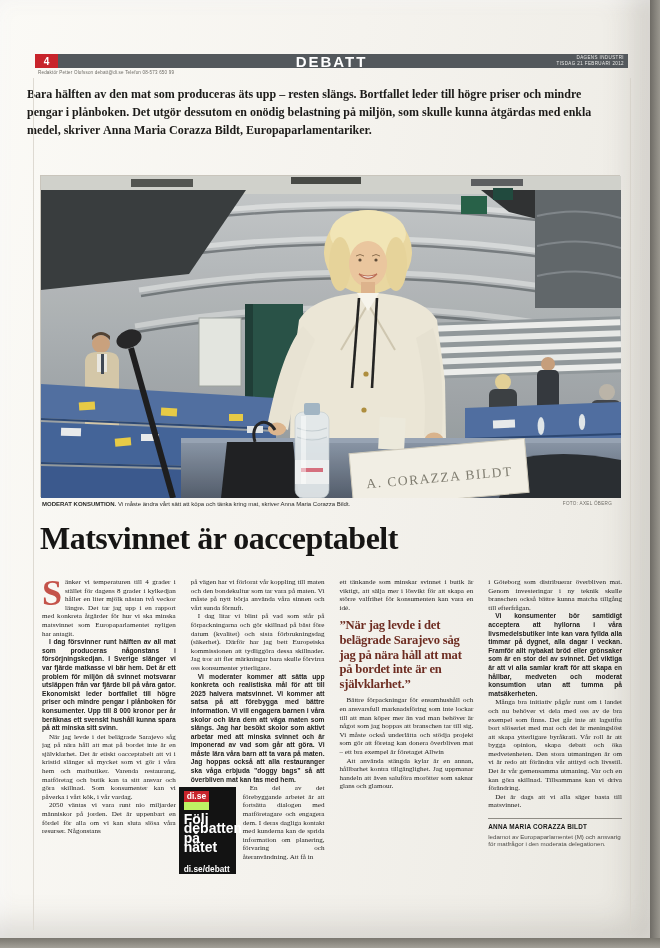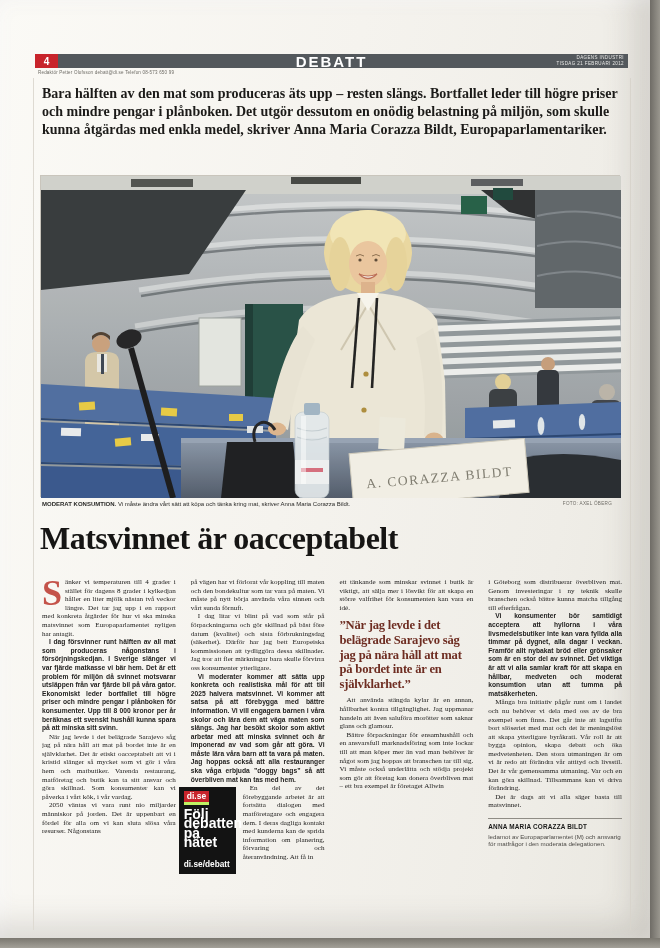--- a/index.html
+++ b/index.html
@@ -25,21 +25,21 @@
     color:#fff; font-family:"Liberation Sans",sans-serif; font-weight:bold; font-size:10px;
     display:flex; align-items:center; justify-content:center; }
   .section-title { position:absolute; left:0; right:0; text-align:center; color:#fff;
     font-family:"Liberation Sans",sans-serif; font-weight:bold; font-size:15px; letter-spacing:2px; }
   .masthead { position:absolute; right:4px; top:1px; text-align:right; color:#e8e8e6;
     font-family:"Liberation Sans",sans-serif; font-size:4.5px; line-height:6px; letter-spacing:.4px; }
   .editor-line { position:absolute; left:38px; top:70px; color:#6c6a64;
     font-family:"Liberation Sans",sans-serif; font-size:4.5px; letter-spacing:.2px; }
 
   
-  .intro { position:absolute; left:42px; top:85px; width:582px; font-size:14px; line-height:18px;
+  .intro { position:absolute; left:27px; top:85px; width:582px; font-size:12px; line-height:18px;
     font-weight:600; color:#1c1b19; }
   .intro b { font-weight:bold; }
 
   
   .photo { position:absolute; left:40px; top:175px; width:580px; height:322px;
     border:1px solid #c9c5bc; background:#9aa0a3; }
   .caption { position:absolute; left:42px; top:501px; width:580px;
     font-family:"Liberation Sans",sans-serif; font-size:6px; color:#2a2a28; }
   .caption .lead { font-weight:bold; }
   .credit { position:absolute; right:38px; top:501px; font-family:"Liberation Sans",sans-serif;
@@ -59,21 +59,21 @@
     font-size:6.7px; line-height:8.6px; color:#1e1d1c; }
   .dropcap { float:left; font-size:36px; line-height:27px; font-weight:bold;
     color:#c4534a; padding:2px 3px 0 0; font-family:"Liberation Serif",serif; }
 
   .pullquote { font-weight:bold; color:#6e2d22; font-size:12.6px; line-height:14.6px;
     text-align:left; margin:6px 0 5px 0; letter-spacing:-.2px; }
 
   .dise { float:left; width:57px; height:93px; margin:3px 7px 0 -12px; background:#131313;
     padding:4px 5px; font-family:"Liberation Sans",sans-serif; }
   .dise .chip { background:#c8242b; color:#fff; font-weight:bold; font-size:8.5px;
-    padding:1px 3px; display:inline-block; border-bottom:3px solid #bef264; }
+    padding:1px 3px; display:inline-block; border-bottom:8px solid #bef264; }
   .dise .follow { color:#fff; font-weight:bold; font-size:14px; line-height:9.5px; margin-top:5px; }
   .dise .url { color:#fff; font-weight:bold; font-size:8.3px; line-height:9.5px; margin-top:12px; }
 
   .byline-rule { border:none; border-top:1px solid #8f8c85; margin:8px 0 4px 0; }
   .byline-name { font-family:"Liberation Sans",sans-serif; font-weight:bold; font-size:6.4px;
     letter-spacing:.2px; color:#191918; text-align:left; }
   .byline-desc { font-family:"Liberation Sans",sans-serif; font-size:6.2px; line-height:7.8px;
     color:#4c4a46; text-align:left; margin-top:1px; }
 </style>
 </head>
@@ -270,22 +270,22 @@
         <span class="chip">di.se</span>
         <div class="follow">Följ debatten på nätet</div>
         <div class="url">di.se/debatt</div>
       </div>
       <p class="ind">En del av det förebyggande arbetet är att fortsätta dialogen med matföretagare och engagera dem. I deras dagliga kontakt med kunderna kan de sprida information om planering, förvaring och återanvändning. Att få in</p>
     </div>
 
     <div class="col">
       <p>ett tänkande som minskar svinnet i butik är viktigt, att sälja mer i lösvikt för att skapa en större valfrihet för konsumenten kan vara en idé.</p>
       <div class="pullquote">”När jag levde i det belägrade Sarajevo såg jag på nära håll att mat på bordet inte är en självklarhet.”</div>
+      <p class="ind">Bättre förpackningar för ensamhushåll och en ansvarsfull marknadsföring som inte lockar till att man köper mer än vad man behöver är något som jag hoppas att branschen tar till sig. Vi måste också underlätta och stödja projekt som gör att företag kan donera överbliven mat – ett bra exempel är företaget Allwin</p>
       <p class="ind">Att använda stängda kylar är en annan, hållbarhet kontra tillgänglighet. Jag uppmanar handeln att även saluföra morötter som saknar glans och glamour.</p>
-      <p class="ind">Bättre förpackningar för ensamhushåll och en ansvarsfull marknadsföring som inte lockar till att man köper mer än vad man behöver är något som jag hoppas att branschen tar till sig. Vi måste också underlätta och stödja projekt som gör att företag kan donera överbliven mat – ett bra exempel är företaget Allwin</p>
     </div>
 
     <div class="col">
       <p>i Göteborg som distribuerar överbliven mat. Genom investeringar i ny teknik skulle branschen också bättre kunna matcha tillgång till efterfrågan.</p>
       <p class="sansbold ind">Vi konsumenter bör samtidigt acceptera att hyllorna i våra livsmedelsbutiker inte kan vara fyllda alla timmar på dygnet, alla dagar i veckan. Framför allt nybakat bröd eller grönsaker som är en stor del av svinnet. Det viktiga är att vi alla samlar kraft för att skapa en hållbar, medveten och moderat konsumtion utan att tumma på matsäkerheten.</p>
       <p class="ind">Många bra initiativ pågår runt om i landet och nu behöver vi dela med oss av de bra exempel som finns. Det går inte att lagstifta bort slöseriet med mat och det är meningslöst att skapa ytterligare byråkrati. Vår roll är att bygga opinion, skapa debatt och öka medvetenheten. Den stora utmaningen är om vi är redo att förändra vår attityd och livsstil. Det är vår gemensamma utmaning. Var och en kan göra skillnad. Tillsammans kan vi driva förändring.</p>
       <p class="ind">Det är dags att vi alla säger basta till matsvinnet.</p>
       <hr class="byline-rule">
       <div class="byline-name">ANNA MARIA CORAZZA BILDT</div>
       <div class="byline-desc">ledamot av Europaparlamentet (M) och ansvarig för matfrågor i den moderata delegationen.</div>

